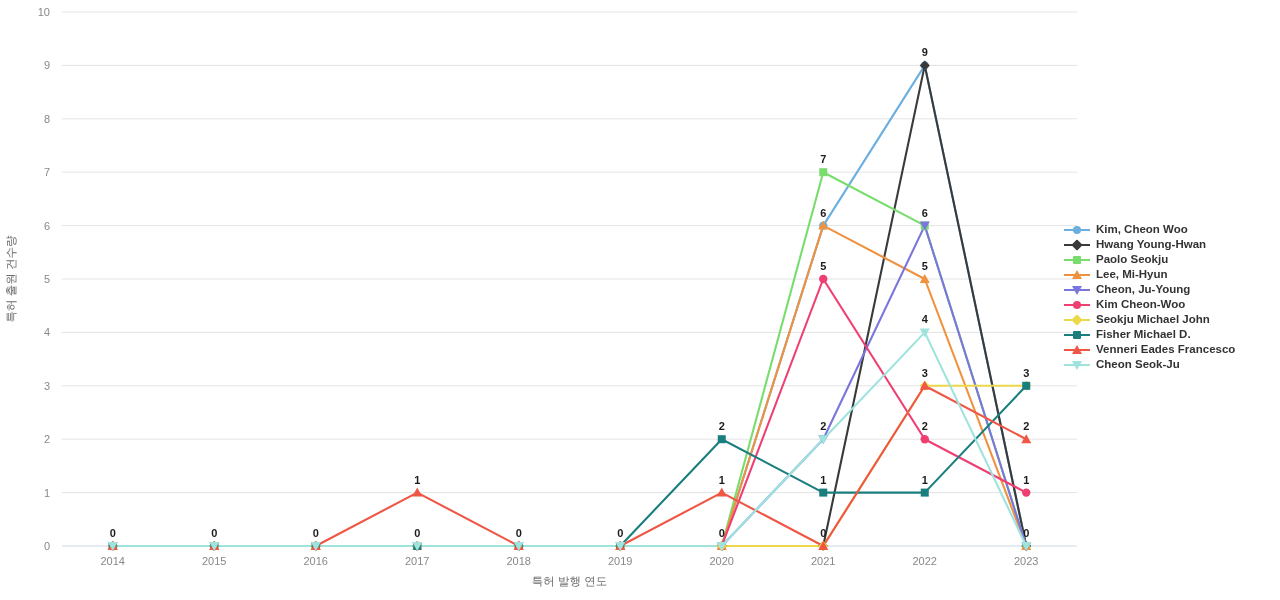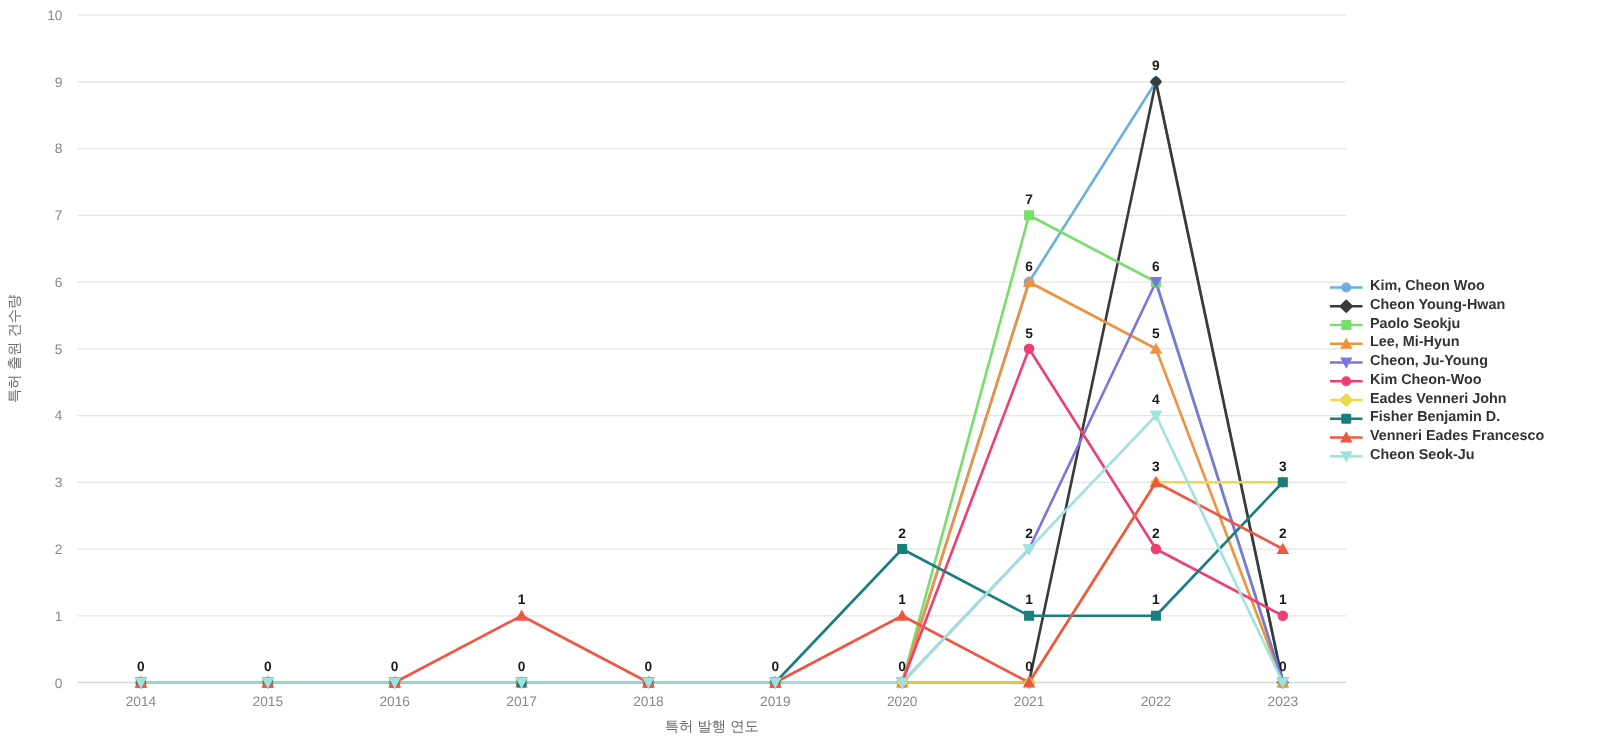--- a/index.html
+++ b/index.html
@@ -264,21 +264,21 @@
           <div class="lsline" style="background: rgb(107, 175, 224);"></div>
           <div class="lsmark m-circle" style="background: rgb(107, 175, 224);"></div>
         </div>
         <span class="legend-label">Kim, Cheon Woo</span>
       </div>
       <div class="legend-row">
         <div class="legend-swatch">
           <div class="lsline" style="background: rgb(58, 58, 58);"></div>
           <div class="lsmark m-diamond" style="background: rgb(58, 58, 58);"></div>
         </div>
-        <span class="legend-label">Cheon Young-Hwan</span>
+        <span class="legend-label">Hwang Young-Hwan</span>
       </div>
       <div class="legend-row">
         <div class="legend-swatch">
           <div class="lsline" style="background: rgb(121, 221, 110);"></div>
           <div class="lsmark m-square" style="background: rgb(121, 221, 110);"></div>
         </div>
         <span class="legend-label">Paolo Seokju</span>
       </div>
       <div class="legend-row">
         <div class="legend-swatch">
@@ -299,28 +299,28 @@
           <div class="lsline" style="background: rgb(239, 63, 114);"></div>
           <div class="lsmark m-circle" style="background: rgb(239, 63, 114);"></div>
         </div>
         <span class="legend-label">Kim Cheon-Woo</span>
       </div>
       <div class="legend-row">
         <div class="legend-swatch">
           <div class="lsline" style="background: rgb(236, 216, 74);"></div>
           <div class="lsmark m-diamond" style="background: rgb(236, 216, 74);"></div>
         </div>
-        <span class="legend-label">Eades Venneri John</span>
+        <span class="legend-label">Seokju Michael John</span>
       </div>
       <div class="legend-row">
         <div class="legend-swatch">
           <div class="lsline" style="background: rgb(26, 126, 126);"></div>
           <div class="lsmark m-square" style="background: rgb(26, 126, 126);"></div>
         </div>
-        <span class="legend-label">Fisher Benjamin D.</span>
+        <span class="legend-label">Fisher Michael D.</span>
       </div>
       <div class="legend-row">
         <div class="legend-swatch">
           <div class="lsline" style="background: rgb(239, 86, 68);"></div>
           <div class="lsmark m-tri" style="border-bottom: 9px solid rgb(239, 86, 68);"></div>
         </div>
         <span class="legend-label">Venneri Eades Francesco</span>
       </div>
       <div class="legend-row">
         <div class="legend-swatch">

